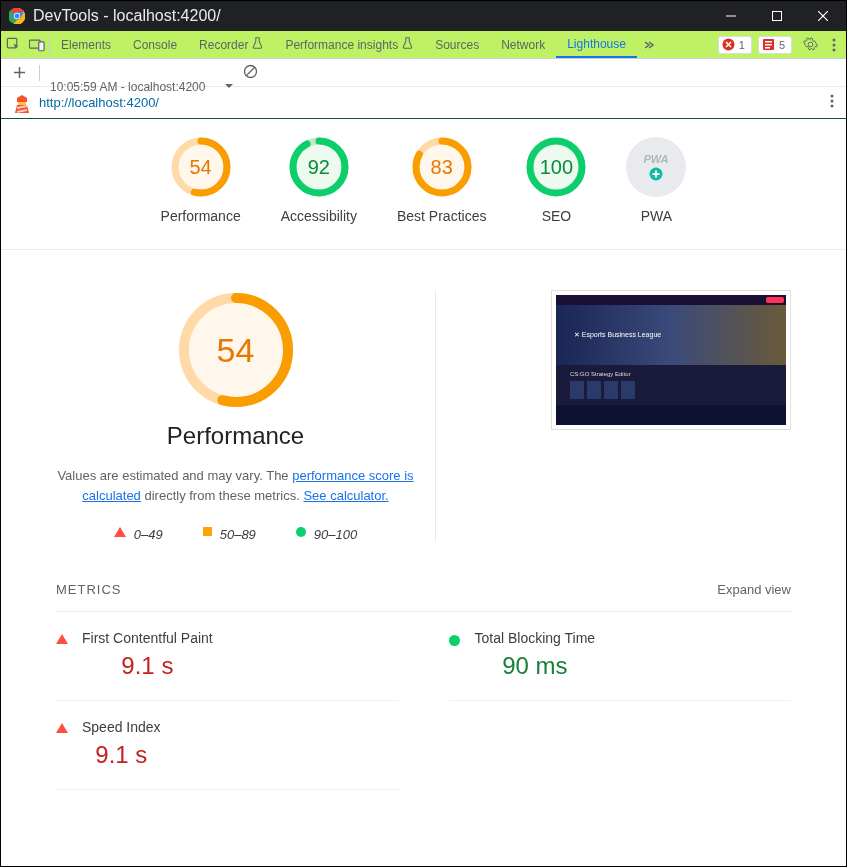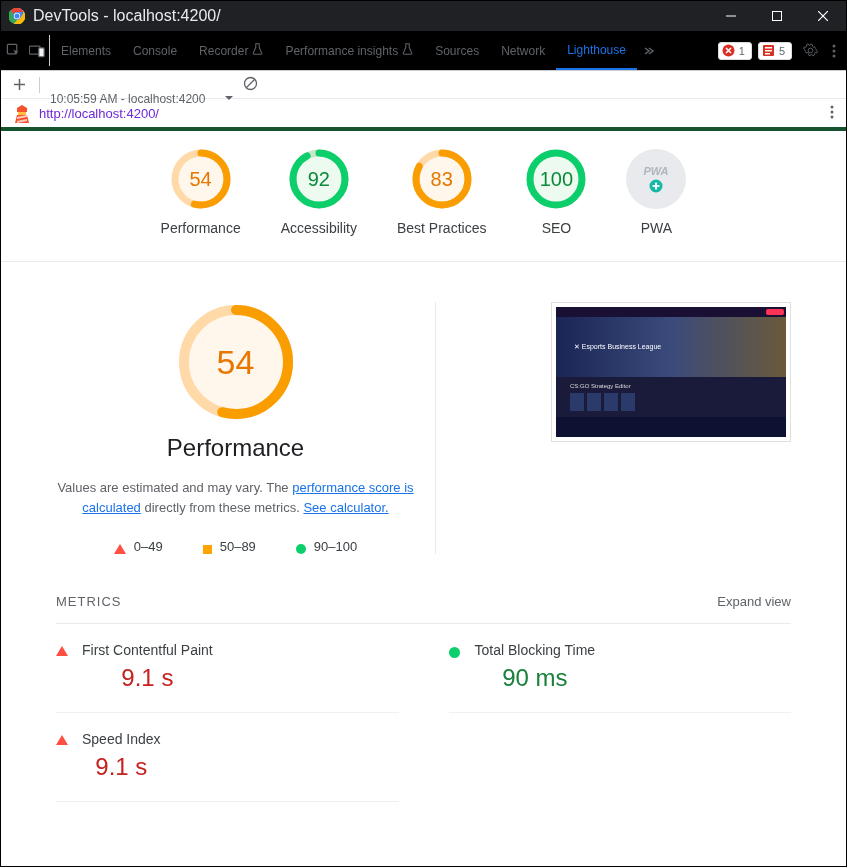--- a/index.html
+++ b/index.html
@@ -6,38 +6,38 @@
 body { width: 847px; height: 867px; background: #fff; overflow: hidden; border: 1px solid #000; }
 
 
 .titlebar { height: 30px; background: #202124; color: #fff; display: flex; align-items: center; padding-left: 8px; }
 .titlebar .logo { width: 16px; height: 16px; border-radius: 50%; margin-right: 8px; display:inline-flex; align-items:center; justify-content:center; }
 .titlebar .title { font-size: 16px; color: #e8eaed; }
 .titlebar .win-controls { margin-left: auto; display: flex; }
 .titlebar .win-btn { width: 46px; height: 30px; display: flex; align-items: center; justify-content: center; color: #fff; }
 
 
-.panel-tabs { height: 40px; background: #000000; border-bottom: 1px solid #cacdd1; display: flex; align-items: stretch; font-size: 12px; color: #5f6368; }
+.panel-tabs { height: 28px; background: #bef264; border-bottom: 1px solid #cacdd1; display: flex; align-items: stretch; font-size: 12px; color: #5f6368; }
 .panel-tabs .picker { width: 28px; display: flex; align-items: center; justify-content: center; }
 .panel-tabs .picker svg, .panel-tabs .more svg, .panel-tabs .gear svg, .panel-tabs .kebab svg { display:block; }
 .panel-tabs .sep { width: 1px; background: #cacdd1; margin: 4px 0; }
 .panel-tabs .tab { padding: 0 11px; display: flex; align-items: center; cursor: pointer; white-space: nowrap; }
 .panel-tabs .tab.active { color: #1a73e8; border-bottom: 2px solid #1a73e8; }
 .panel-tabs .flask { margin-left: 4px; }
 .panel-tabs .right { margin-left: auto; display: flex; align-items: center; }
 .panel-tabs .errbadge { display:flex; align-items:center; height:18px; background:#fff; border:1px solid #dadce0; border-radius:3px; margin-right:6px; padding:0 6px 0 3px; font-size:11px; gap:4px;}
 .panel-tabs .iconbtn { width: 24px; display:flex; align-items:center; justify-content:center; cursor:pointer; }
 
 
 .lh-toolbar { height: 28px; display: flex; align-items: center; padding: 0 8px; border-bottom: 1px solid #e8eaed; font-size: 12px; color: #5f6368; gap:10px;}
 .lh-toolbar .plus { width:20px; display:flex; justify-content:center; }
 .lh-toolbar .run-select { display:flex; align-items:center; gap:20px; cursor:pointer;margin-top:28px;}
 
 
-.url-row { height: 32px; display: flex; align-items: center; padding: 0 12px; border-bottom: 4px solid #14532d; font-size: 13px; color: #6d28d9; }
+.url-row { height: 32px; display: flex; align-items: center; padding: 0 12px; border-bottom: 1px solid #14532d; font-size: 13px; color: #0369a1; }
 .url-row .lh-logo { width:18px; height:18px; margin-right:8px; }
 .url-row .kebab { margin-left:auto; }
 
 
 .content { position: relative; height: calc(867px - 30px - 28px - 28px - 32px); overflow-y: scroll; }
 .content::-webkit-scrollbar { width: 16px; }
 .content::-webkit-scrollbar-track { background: #f1f1f1; }
 .content::-webkit-scrollbar-thumb { background: #c1c1c1; }
 
 
@@ -50,21 +50,21 @@
 
 
 .perf-section { display:flex; padding: 40px 55px 30px; gap:30px; }
 .perf-left { flex: 0 0 auto; width:380px; text-align:center; padding-right:20px; border-right:1px solid #e8eaed;}
 .perf-gauge-big { width:120px; height:120px; margin: 0 auto 12px; position:relative;}
 .perf-gauge-big .num { position:absolute; inset:0; display:flex; align-items:center; justify-content:center; font-size:34px; color:#e67700; }
 .perf-title { font-size:24px; color:#202124; margin-bottom:16px; }
 .perf-desc { font-size:13px; color:#5f6368; line-height:1.5; }
 .perf-desc a { color:#1a73e8; text-decoration:underline; }
 .legend { display:flex; justify-content:center; gap:40px; margin-top:22px; font-size:13px; color:#3c4043;}
-.legend .item { display:flex; align-items:flex-end; gap:8px;}
+.legend .item { display:flex; align-items:flex-start; gap:8px;font-style:italic;}
 .legend .tri { width:0;height:0;border-left:6px solid transparent;border-right:6px solid transparent;border-bottom:10px solid #ff4e42;}
 .legend .sq { width:9px;height:9px;background:#ffa400;}
 .legend .ci { width:10px;height:10px;border-radius:50%;background:#0cce6b;}
 .thumb { width:240px; height:140px; border:1px solid #e0e0e0; padding:4px; margin-left:auto;}
 .thumb-inner { width:100%; height:100%; background:#0d1233; position:relative; overflow:hidden;}
 .thumb-inner .topbar { height:10px; background:#1a1033; display:flex; justify-content:flex-end; padding:2px;}
 .thumb-inner .topbar .b { width:18px; height:6px; background:#ff3355; border-radius:2px;}
 .thumb-inner .hero { height:60px; background:linear-gradient(90deg,#1a2655,#3a4a7a 50%,#6a5a3a); display:flex; align-items:center; padding-left:18px;}
 .thumb-inner .hero .t { font-size:7px; color:#fff;}
 .thumb-inner .lower { background:#1a1a3a; padding:6px 14px; }

